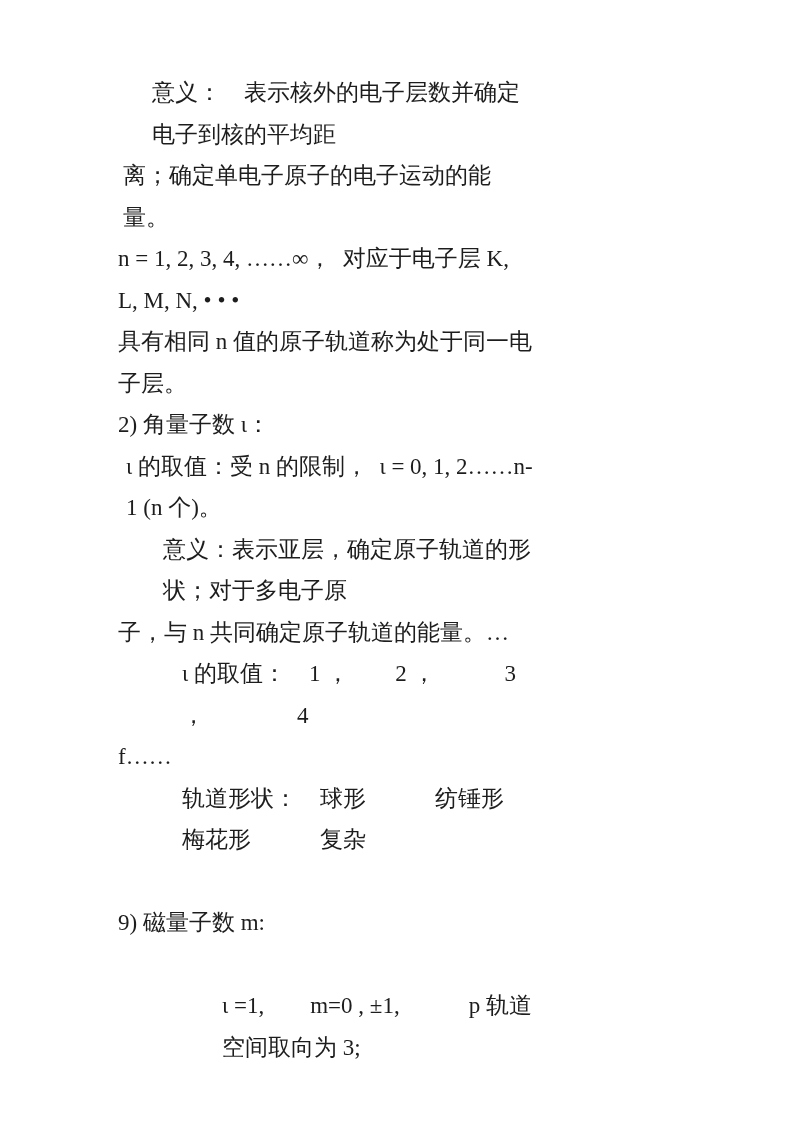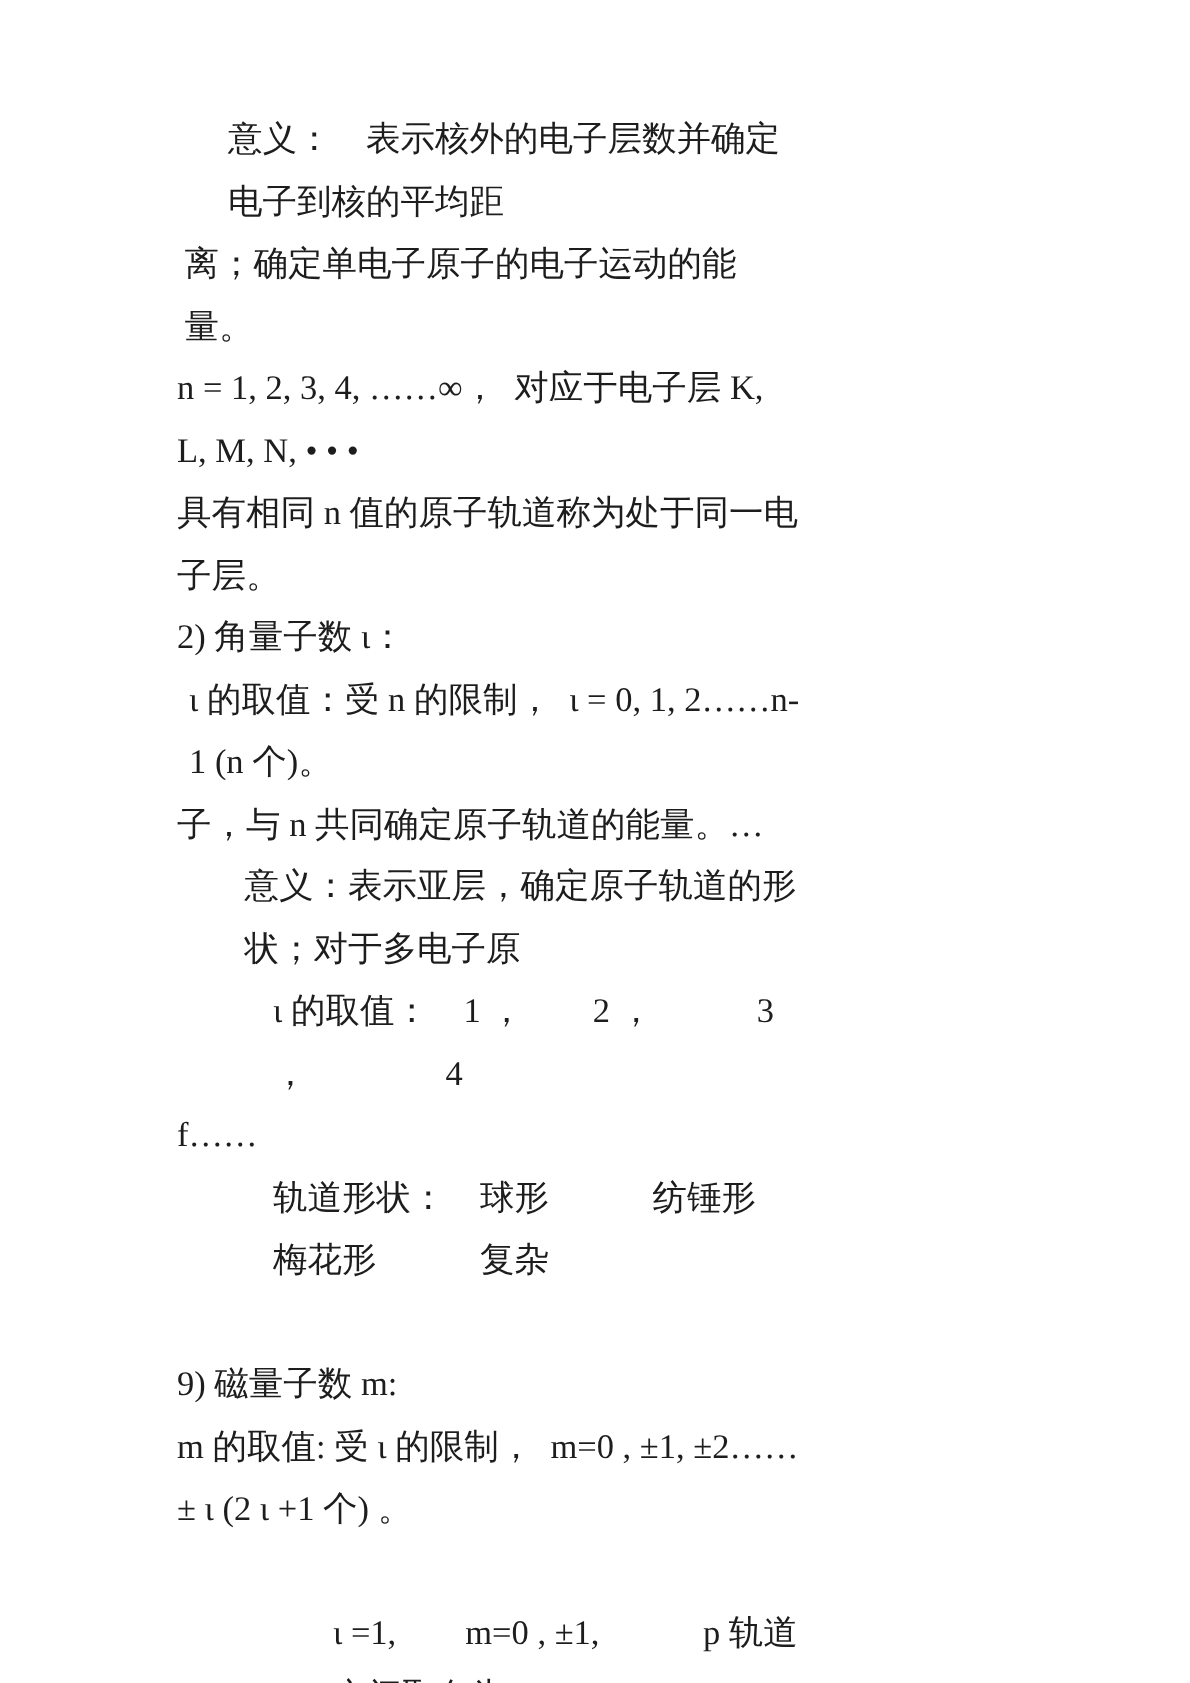--- a/index.html
+++ b/index.html
@@ -44,26 +44,25 @@
 <body>
 
 <div class="page">
   <div class="doc">
     <p class="line ind-m">意义：　表示核外的电子层数并确定电子到核的平均距</p>
     <p class="line ind-s">离；确定单电子原子的电子运动的能量。</p>
     <p class="line ind-0">n = 1, 2, 3, 4, ……∞，  对应于电子层 K, L, M, N, • • •</p>
     <p class="line ind-0">具有相同 n 值的原子轨道称为处于同一电子层。</p>
     <p class="line ind-0">2) 角量子数 ι：</p>
     <p class="line ind-xs">ι 的取值：受 n 的限制，  ι = 0, 1, 2……n-1 (n 个)。</p>
+    <p class="line ind-l">意义：表示亚层，确定原子轨道的形状；对于多电子原</p>
     <p class="line ind-0">子，与 n 共同确定原子轨道的能量。…</p>
-    <p class="line ind-l">意义：表示亚层，确定原子轨道的形状；对于多电子原</p>
     <p class="line ind-xl">ι 的取值：　1 ，　　2 ，　　　3 ，　　　　4</p>
     <p class="line ind-0">f……</p>
     <p class="line ind-xl">轨道形状：　球形　　　纺锤形　　　梅花形　　　复杂</p>
     <p class="line ind-0"></p>
     <p class="line ind-0">9) 磁量子数 m:</p>
-    <p class="line ind-0">m 的取值: 受 ι 的限制，  m=0 , ±1, ±2……± ι (2 ι +1 个) 。</p>
     <p class="line ind-0"></p>
     <p class="line ind-xxl">ι =1,　　m=0 , ±1,　　　p 轨道空间取向为 3;</p>
     <p class="line ind-0"></p>
 
   </div>
 </div>
 
 </body></html>

